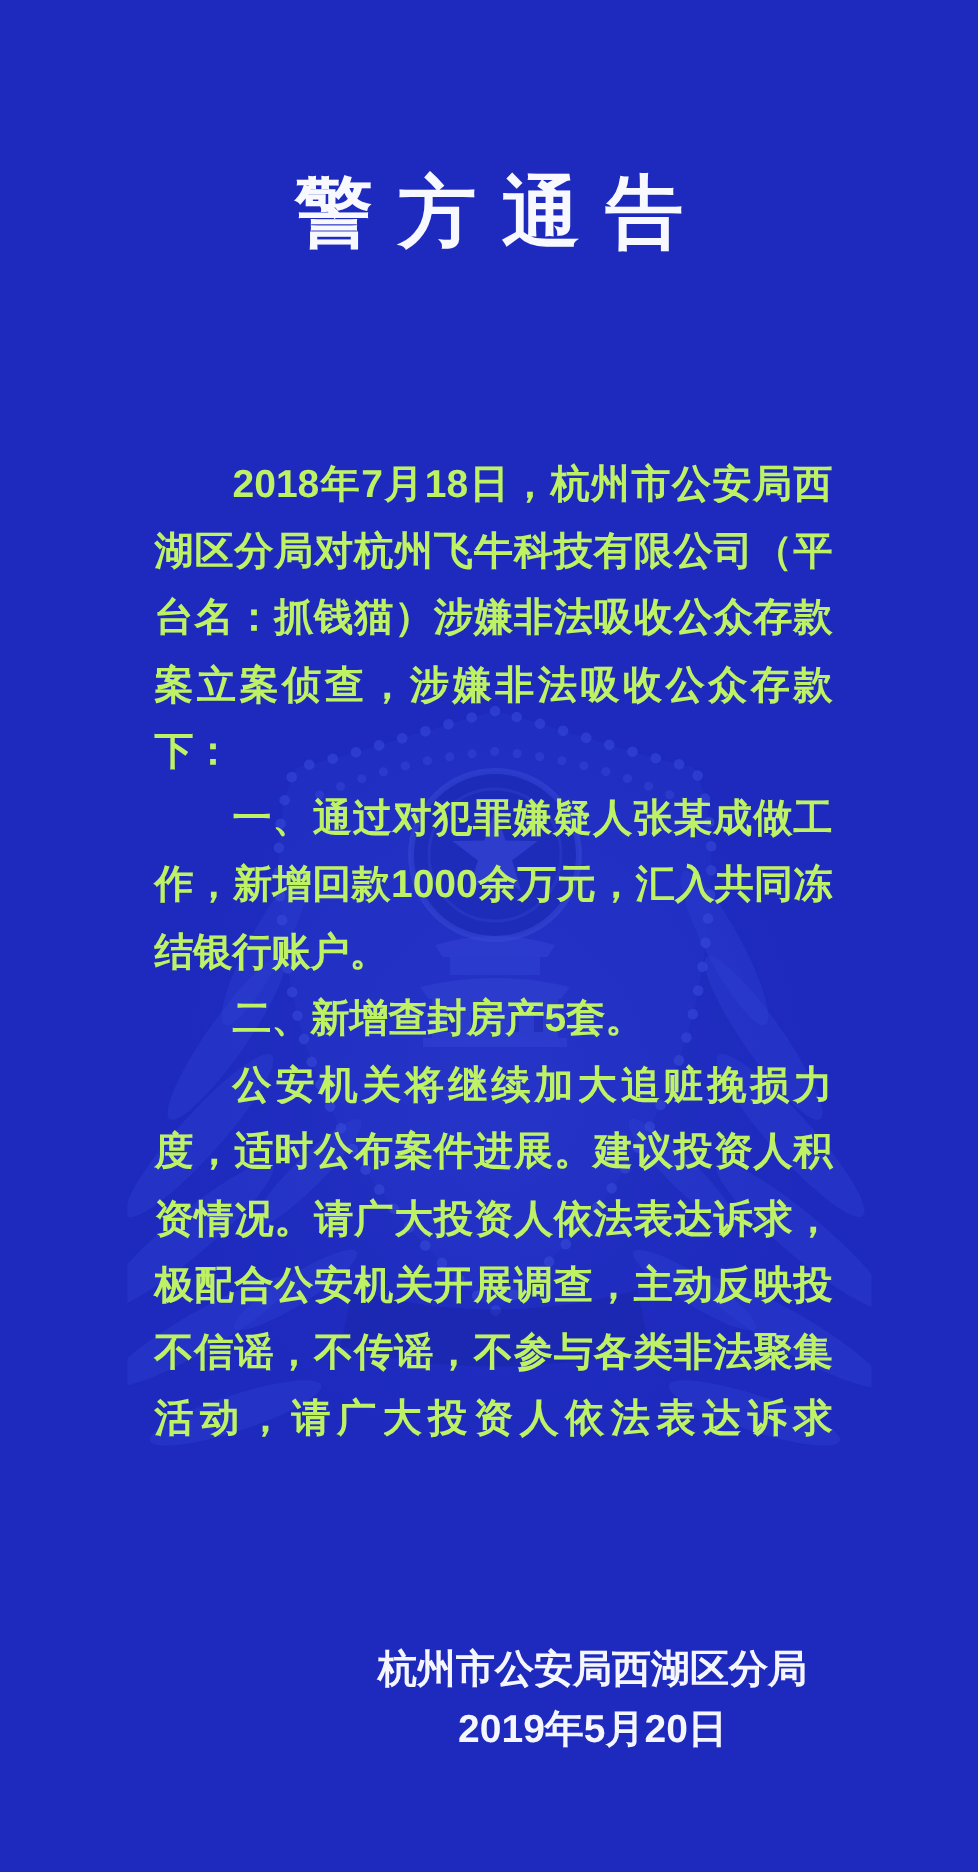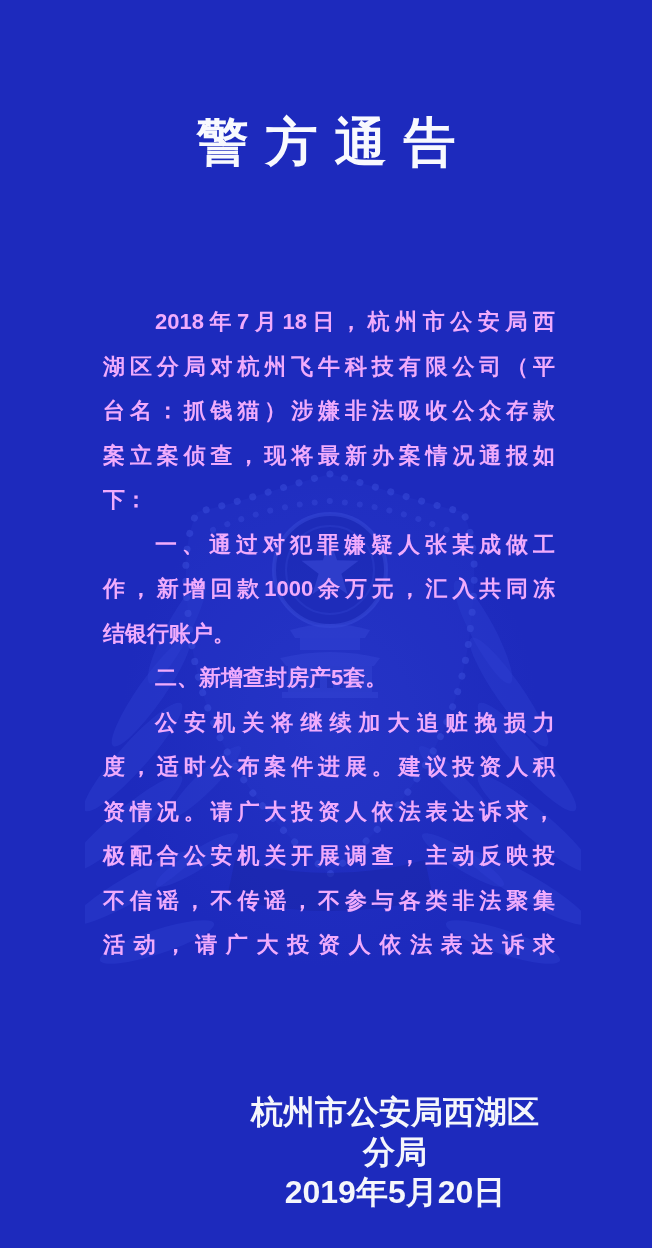--- a/index.html
+++ b/index.html
@@ -40,22 +40,22 @@
     font-weight: bold;
     letter-spacing: 17px;
     padding-left: 17px;
     white-space: nowrap;
   }
   .body-text {
     position: absolute;
     left: 103px;
     top: 300px;
     width: 452px;
-    color: #f0abfc;
-    font-size: 22px;
+    color: #bef264;
+    font-size: 26px;
     font-weight: 600;
   }
   .line {
     height: 44.5px;
     line-height: 44.5px;
     white-space: nowrap;
     text-align: left;
   }
   .line.fill {
     white-space: normal;
@@ -63,21 +63,21 @@
     text-align-last: justify;
   }
   .line.indent { text-indent: 52px; }
   .signature {
     position: absolute;
     left: 245px;
     top: 1092px;
     width: 300px;
     text-align: center;
     color: #f5f6fb;
-    font-size: 32px;
+    font-size: 26px;
     font-weight: 600;
     line-height: 40px;
   }
 </style>
 </head>
 <body>
 
 <div class="page">
 
   <svg class="watermark" viewBox="0 0 496 545" xmlns="http://www.w3.org/2000/svg" aria-hidden="true">
@@ -131,21 +131,21 @@
 
     <path d="M150,408 Q245,434 340,408 L348,446 Q245,472 142,446 Z" fill="#17219e" fill-opacity="0.5"></path>
   </svg>
 
   <div class="title">警方通告</div>
 
   <div class="body-text">
       <div class="line indent fill">2018年7月18日，杭州市公安局西</div>
       <div class="line fill">湖区分局对杭州飞牛科技有限公司（平</div>
       <div class="line fill">台名：抓钱猫）涉嫌非法吸收公众存款</div>
-      <div class="line fill">案立案侦查，现将最新办案情况通报如</div>
+      <div class="line fill">案立案侦查，涉嫌非法吸收公众存款</div>
       <div class="line">下：</div>
       <div class="line indent fill">一、通过对犯罪嫌疑人张某成做工</div>
       <div class="line fill">作，新增回款1000余万元，汇入共同冻</div>
       <div class="line">结银行账户。</div>
       <div class="line indent">二、新增查封房产5套。</div>
       <div class="line indent fill">公安机关将继续加大追赃挽损力</div>
       <div class="line fill">度，适时公布案件进展。建议投资人积</div>
       <div class="line fill">资情况。请广大投资人依法表达诉求，</div>
       <div class="line fill">极配合公安机关开展调查，主动反映投</div>
       <div class="line fill">不信谣，不传谣，不参与各类非法聚集</div>

